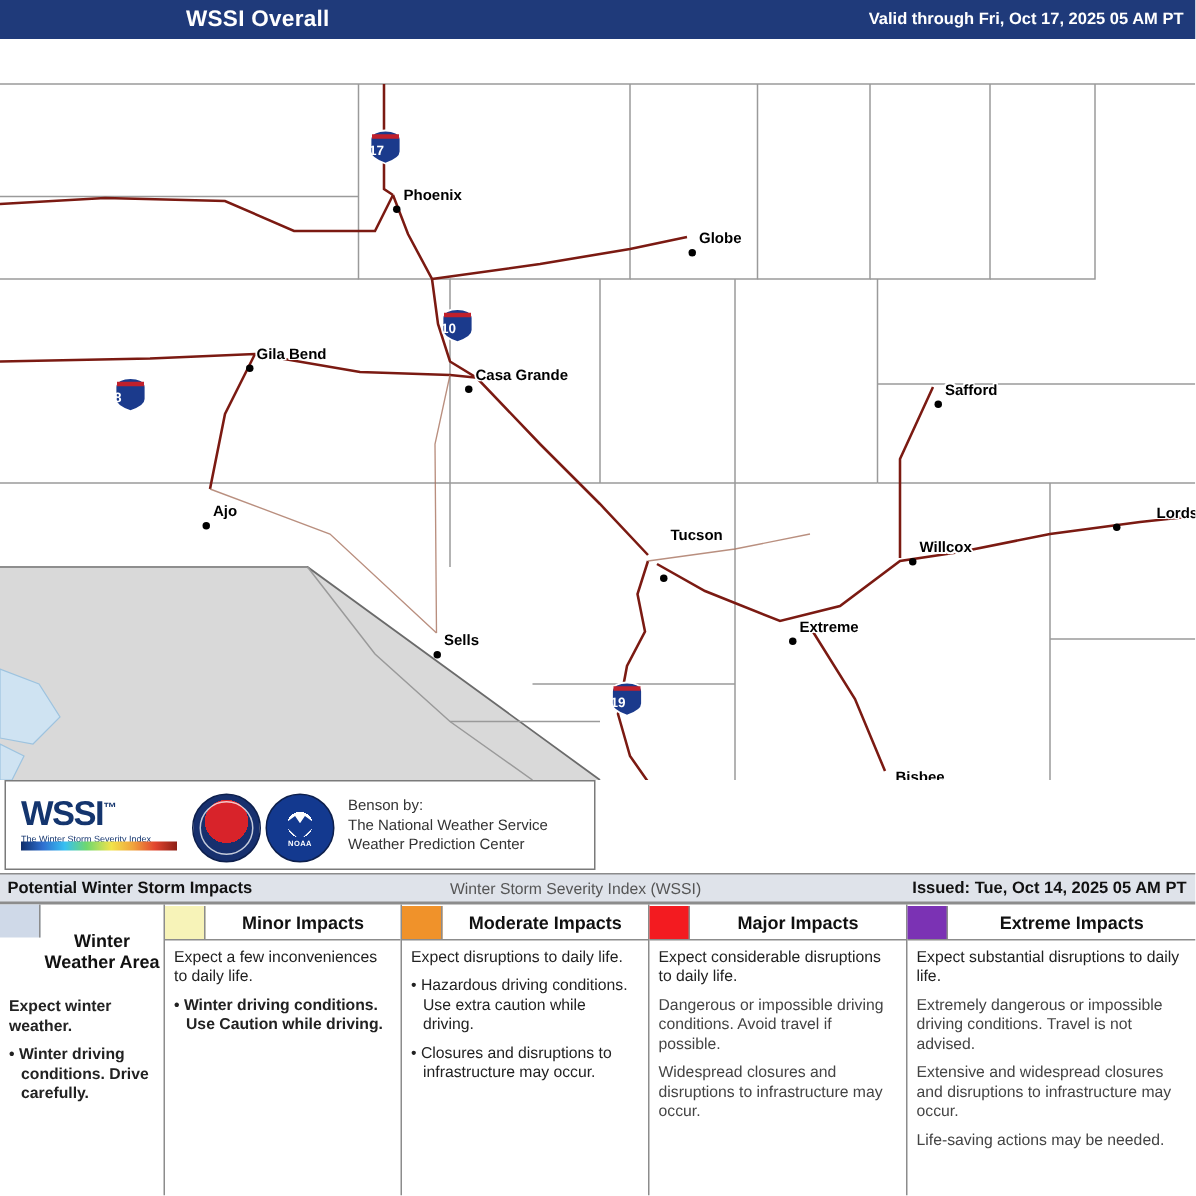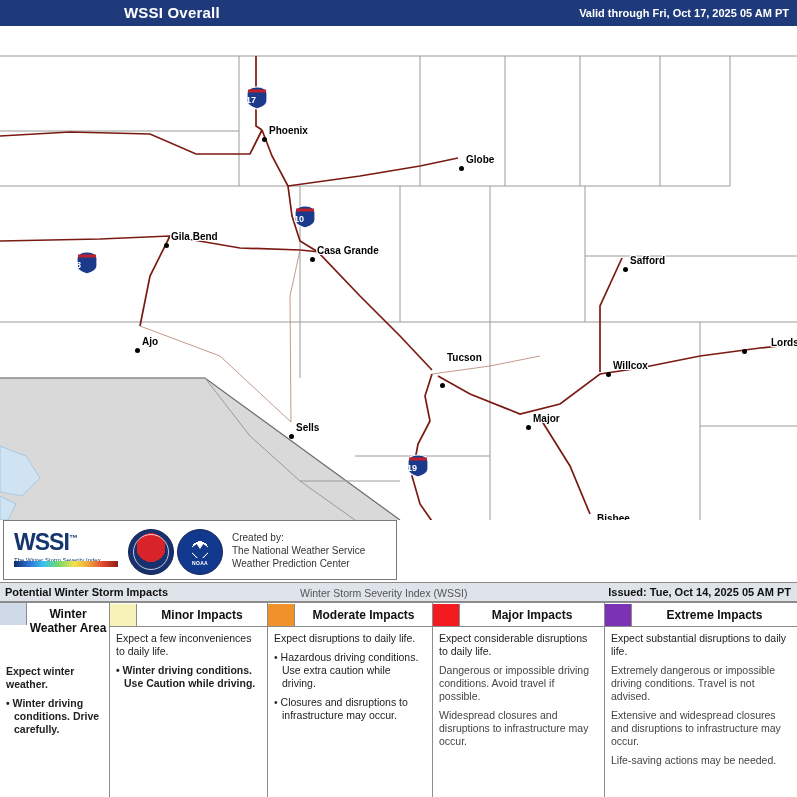--- a/index.html
+++ b/index.html
@@ -157,21 +157,21 @@
 
   
   .col-winter{width:110px;}
   .col-minor{width:158px;}
   .col-moderate{width:165px;}
   .col-major{width:172px;}
   .col-extreme{width:192px;}
 
   .col-winter .lghead{flex-direction:row;align-items:flex-start;height:57px;border-bottom:none;}
   .col-winter .swatch{height:22px;}
-  .col-winter .htxt{font-size:12px;line-height:14px;padding-top:4px;}
+  .col-winter .htxt{font-size:12px;line-height:14px;padding-top:17px;}
 </style>
 </head>
 <body>
 
 <div class="app">
 
   <div class="titlebar">
     <div class="title">WSSI Overall</div>
     <div class="valid">Valid through Fri, Oct 17, 2025 05 AM PT</div>
   </div>
@@ -265,21 +265,21 @@
     <div class="citydot" style="left:742px;top:323px;"></div>
     <div class="citylabel" style="left:744px;top:311px;padding-left:27px;">Lordsburg</div>
 
     <div class="citydot" style="left:606px;top:346px;"></div>
     <div class="citylabel" style="left:613px;top:334px;">Willcox</div>
 
     <div class="citydot" style="left:440px;top:357px;"></div>
     <div class="citylabel" style="left:447px;top:326px;">Tucson</div>
 
     <div class="citydot" style="left:526px;top:399px;"></div>
-    <div class="citylabel" style="left:533px;top:387px;">Major</div>
+    <div class="citylabel" style="left:533px;top:387px;">Extreme</div>
 
     <div class="citydot" style="left:289px;top:408px;"></div>
     <div class="citylabel" style="left:296px;top:396px;">Sells</div>
 
     <div class="citylabel" style="left:597px;top:487px;">Bisbee</div>
 
     <div class="shield" style="left:246px;top:60px;">
       <svg width="22" height="24" viewBox="0 0 22 24">
         <path d="M11,1 C16,1 21,3 21,7 L21,15 C21,20 14,22 11,23 C8,22 1,20 1,15 L1,7 C1,3 6,1 11,1 Z" fill="#1b3a8c" stroke="#ffffff" stroke-width="1.2"></path>
         <path d="M2,5 L20,5" stroke="#c0202c" stroke-width="3"></path>
@@ -322,21 +322,21 @@
     <div class="nws-seal">
       <div class="ring"></div>
     </div>
 
     <div class="noaa-seal">
       <div class="bird"></div>
       <div class="lbl">NOAA</div>
     </div>
 
     <div class="createdby">
-      <div>Created by:</div>
+      <div>Benson by:</div>
       <div>The National Weather Service</div>
       <div>Weather Prediction Center</div>
     </div>
   </div>
 
   <div class="statusstrip">
     <div class="left">Potential Winter Storm Impacts</div>
     <div class="center">Winter Storm Severity Index (WSSI)</div>
     <div class="right">Issued: Tue, Oct 14, 2025 05 AM PT</div>
   </div>

